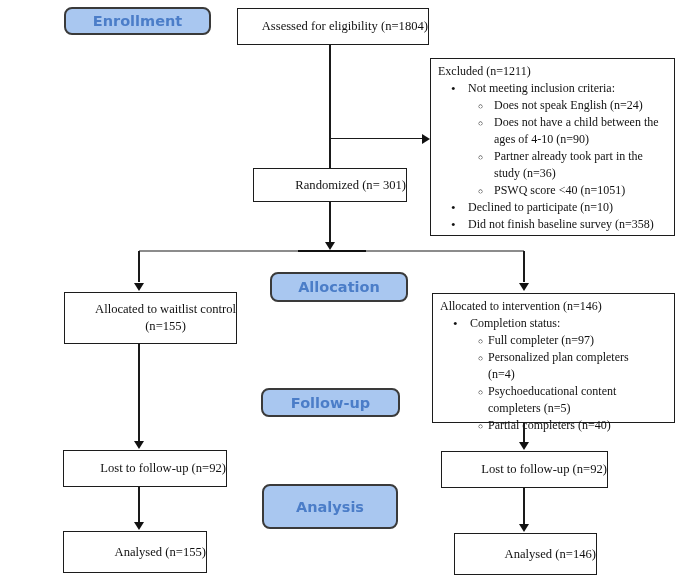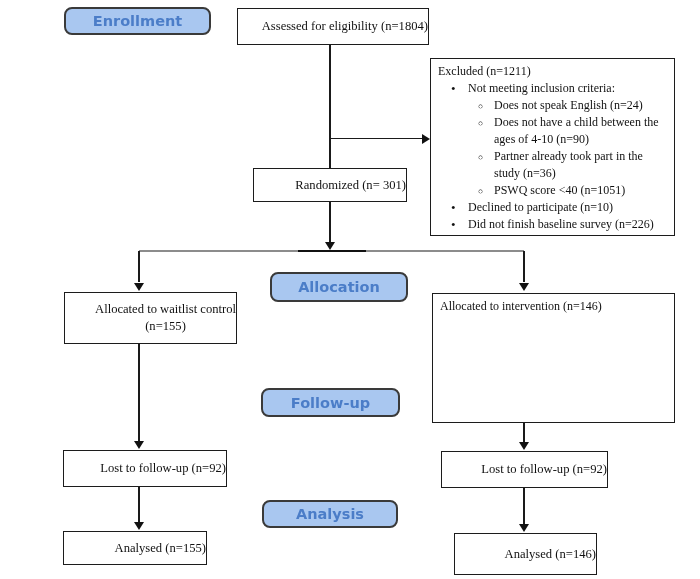--- a/index.html
+++ b/index.html
@@ -70,65 +70,73 @@
 
   <div class="badge" style="left:64px;top:7px;width:147px;height:28px">
     <span>Enrollment</span>
   </div>
   <div class="badge" style="left:270px;top:272px;width:138px;height:30px">
     <span>Allocation</span>
   </div>
   <div class="badge" style="left:261px;top:388px;width:139px;height:29px">
     <span>Follow-up</span>
   </div>
-  <div class="badge" style="left:262px;top:500px;width:136px;height:28px">
+  <div class="badge" style="left:262px;top:484px;width:136px;height:45px">
     <span>Analysis</span>
   </div>
 
   <div class="fbox center" style="left:237px;top:8px;width:192px;height:37px">
     <span>Assessed for eligibility (n=1804)</span>
   </div>
 
   <div class="fbox detail" style="left:430px;top:58px;width:245px;height:178px">
     <div class="btitle">Excluded (n=1211)</div>
     <ul class="l1">
         <li class="b1"><span>Not meeting inclusion criteria:</span><ul class="l2">
             <li class="b2">Does not speak English (n=24)</li>
             <li class="b2">Does not have a child between the ages of 4-10 (n=90)</li>
             <li class="b2">Partner already took part in the study (n=36)</li>
             <li class="b2">PSWQ score &lt;40 (n=1051)</li>
           </ul></li>
         <li class="b1"><span>Declined to participate (n=10)</span></li>
-        <li class="b1"><span>Did not finish baseline survey (n=226)</span></li>
+        <li class="b1"><span>Did not finish baseline survey (n=358)</span></li>
       </ul>
   </div>
 
   <div class="fbox center" style="left:253px;top:168px;width:154px;height:34px">
     <span>Randomized (n= 301)</span>
   </div>
 
   <div class="fbox center" style="left:64px;top:292px;width:173px;height:52px">
     <span>
       <span>Allocated to waitlist control</span><br>
       <span>(n=155)</span>
     </span>
   </div>
 
   <div class="fbox detail tight" style="left:432px;top:293px;width:243px;height:130px">
     <div class="btitle">Allocated to intervention (n=146)</div>
+    <ul class="l1">
+        <li class="b1"><span>Completion status:</span><ul class="l2">
+            <li class="b2">Full completer (n=97)</li>
+            <li class="b2">Personalized plan completers (n=4)</li>
+            <li class="b2">Psychoeducational content completers (n=5)</li>
+            <li class="b2">Partial completers (n=40)</li>
+          </ul></li>
+      </ul>
   </div>
 
   <div class="fbox center" style="left:63px;top:450px;width:164px;height:37px">
     <span>Lost to follow-up (n=92)</span>
   </div>
   <div class="fbox center" style="left:441px;top:451px;width:167px;height:37px">
     <span>Lost to follow-up (n=92)</span>
   </div>
 
-  <div class="fbox center" style="left:63px;top:531px;width:144px;height:34px">
+  <div class="fbox center" style="left:63px;top:531px;width:144px;height:42px">
     <span>Analysed (n=155)</span>
   </div>
   <div class="fbox center" style="left:454px;top:533px;width:143px;height:42px">
     <span>Analysed (n=146)</span>
   </div>
 
   <div class="vline" style="left:329.3px;top:45px;height:123px"></div>
   <div class="hline" style="left:330px;top:138px;width:92px"></div>
   <div class="arrow-right" style="left:422px;top:133.6px"></div>
 

